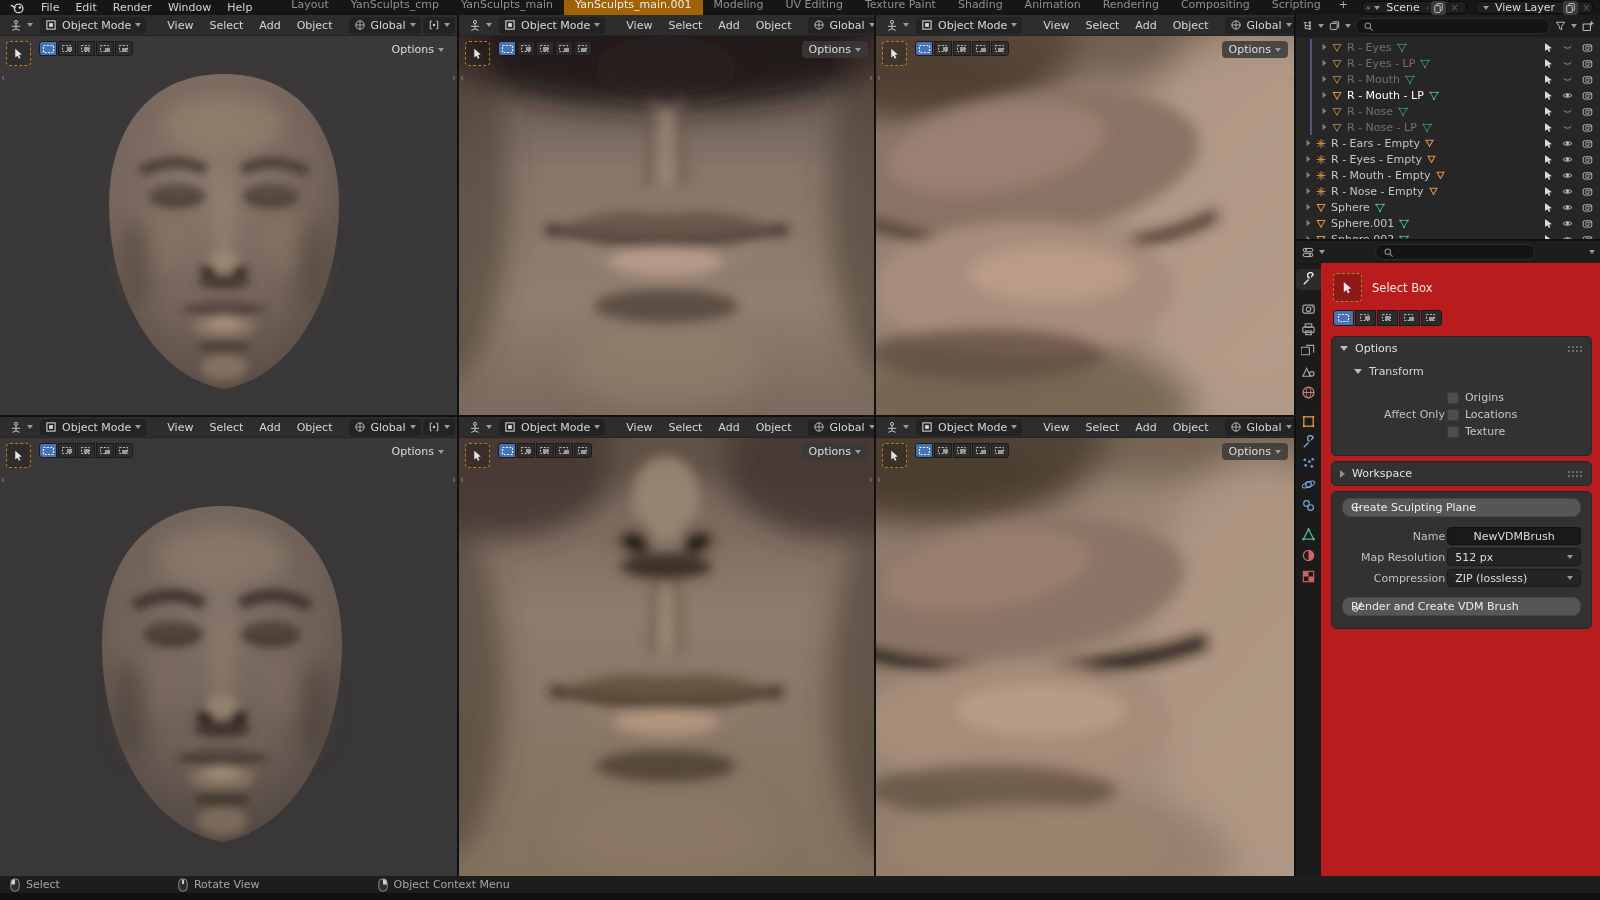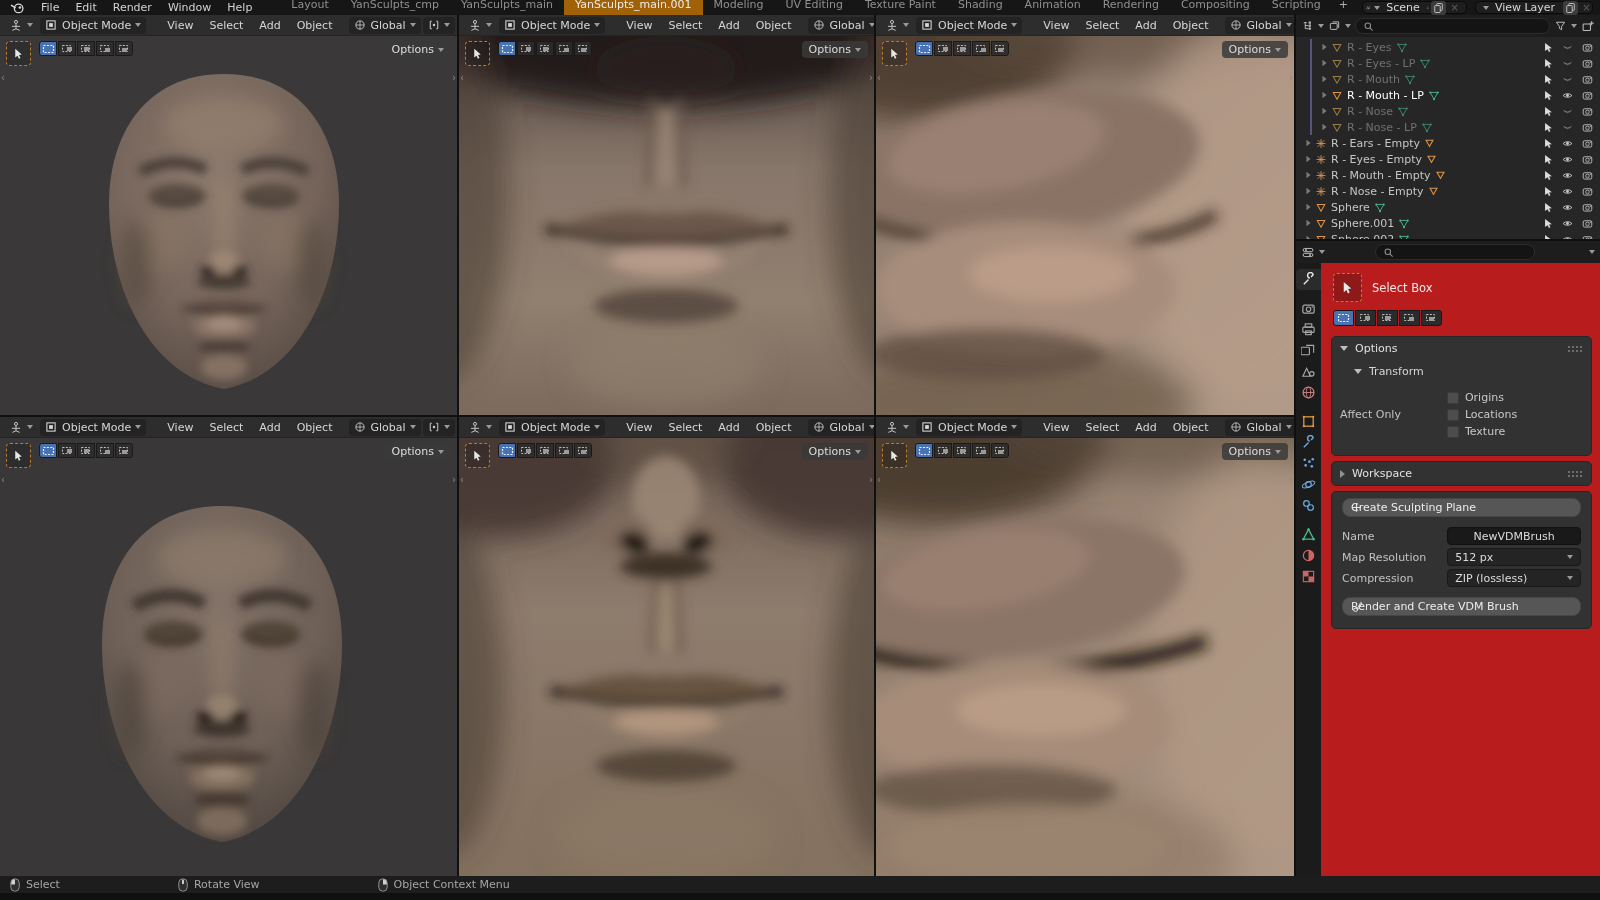--- a/index.html
+++ b/index.html
@@ -76,21 +76,21 @@
   .tool-head .tname{color:#e8e8e8;font-size:11.5px}
   .pm-selmode{display:flex;gap:1px;padding:0 4px 10px}
   .pm-selmode .sm-btn{width:21px;height:16px;background:#2b2b2b;border-color:#191919}
   .pm-selmode .sm-btn.active{background:#4772b3}
   .panel{background:#323232;border:1px solid #272727;border-radius:5px;margin:0 2px 5px}
   .panel-h{height:23px;display:flex;align-items:center;gap:7px;padding:0 8px;color:#e0e0e0}
   .panel-h .grip{margin-left:auto;width:16px;height:7px;background-image:radial-gradient(#6e6e6e 1px,transparent 1.1px);background-size:4px 4px}
   .panel-c{padding:2px 8px 10px}
   .subpanel-h{display:flex;align-items:center;gap:7px;padding:3px 0 6px 14px;color:#d5d5d5}
   .form-row{display:flex;align-items:center;margin:3px 0;min-height:17px}
-  .form-row .flabel{width:44%;text-align:left;padding-right:2px;color:#c2c2c2;flex:none}
+  .form-row .flabel{width:44%;text-align:right;padding-right:2px;color:#c2c2c2;flex:none}
   .form-row .fwide{flex:1;min-width:0}
   .cbrow{display:flex;align-items:center;gap:6px;margin:4px 0}
   .cb{width:12px;height:12px;background:#4d4d4d;border:1px solid #3c3c3c;border-radius:2px;flex:none}
   .btn{background:#565656;border:1px solid #464646;border-radius:8px;height:19px;display:flex;align-items:center;justify-content:flex-start;color:#ececec;gap:6px;padding:0 8px}
   .btn .bicon{position:absolute;left:8px}
   .btn.rel{position:relative}
   .tf{background:#191919;border:1px solid #111;border-radius:4px;height:18px;display:flex;align-items:center;justify-content:center;color:#dcdcdc}
   .dd{background:#242424;border:1px solid #191919;border-radius:4px;height:18px;display:flex;align-items:center;padding:0 7px;color:#dcdcdc}
   .dd .chev{margin-left:auto}
 

